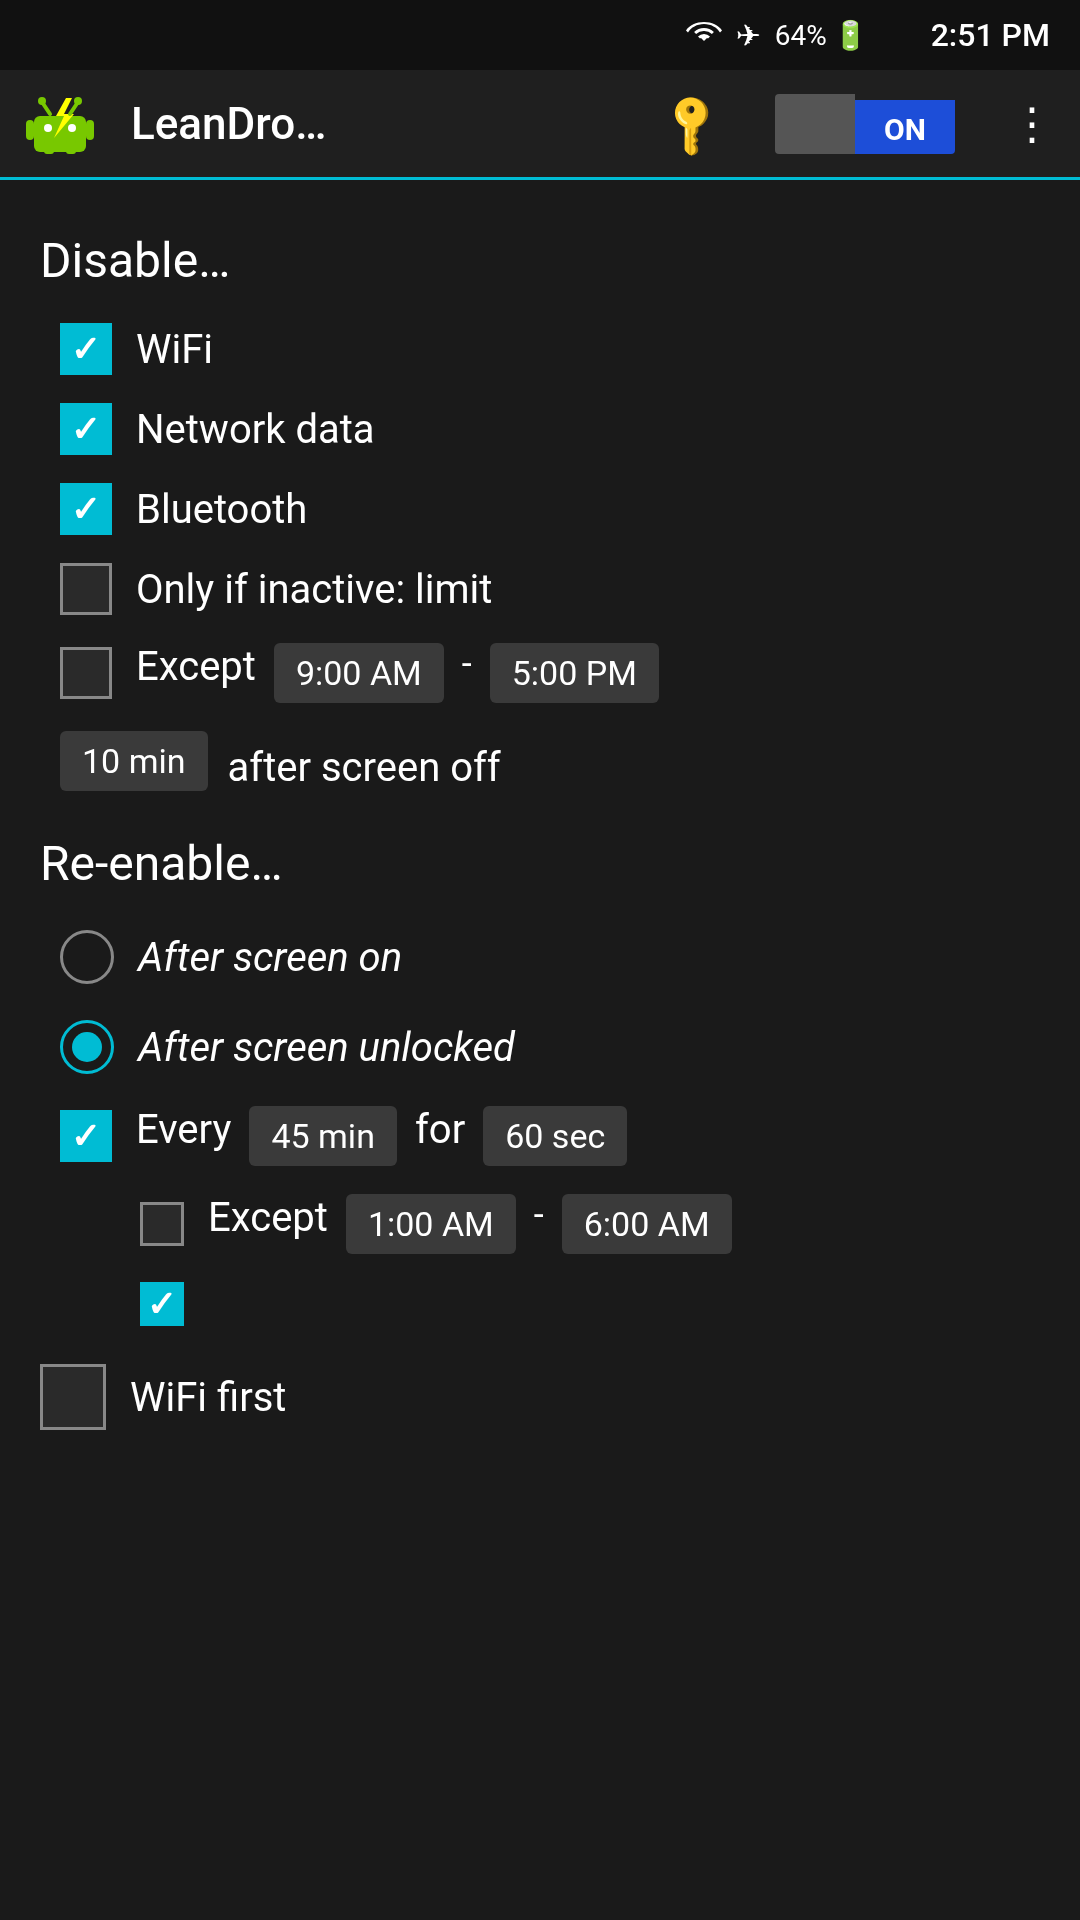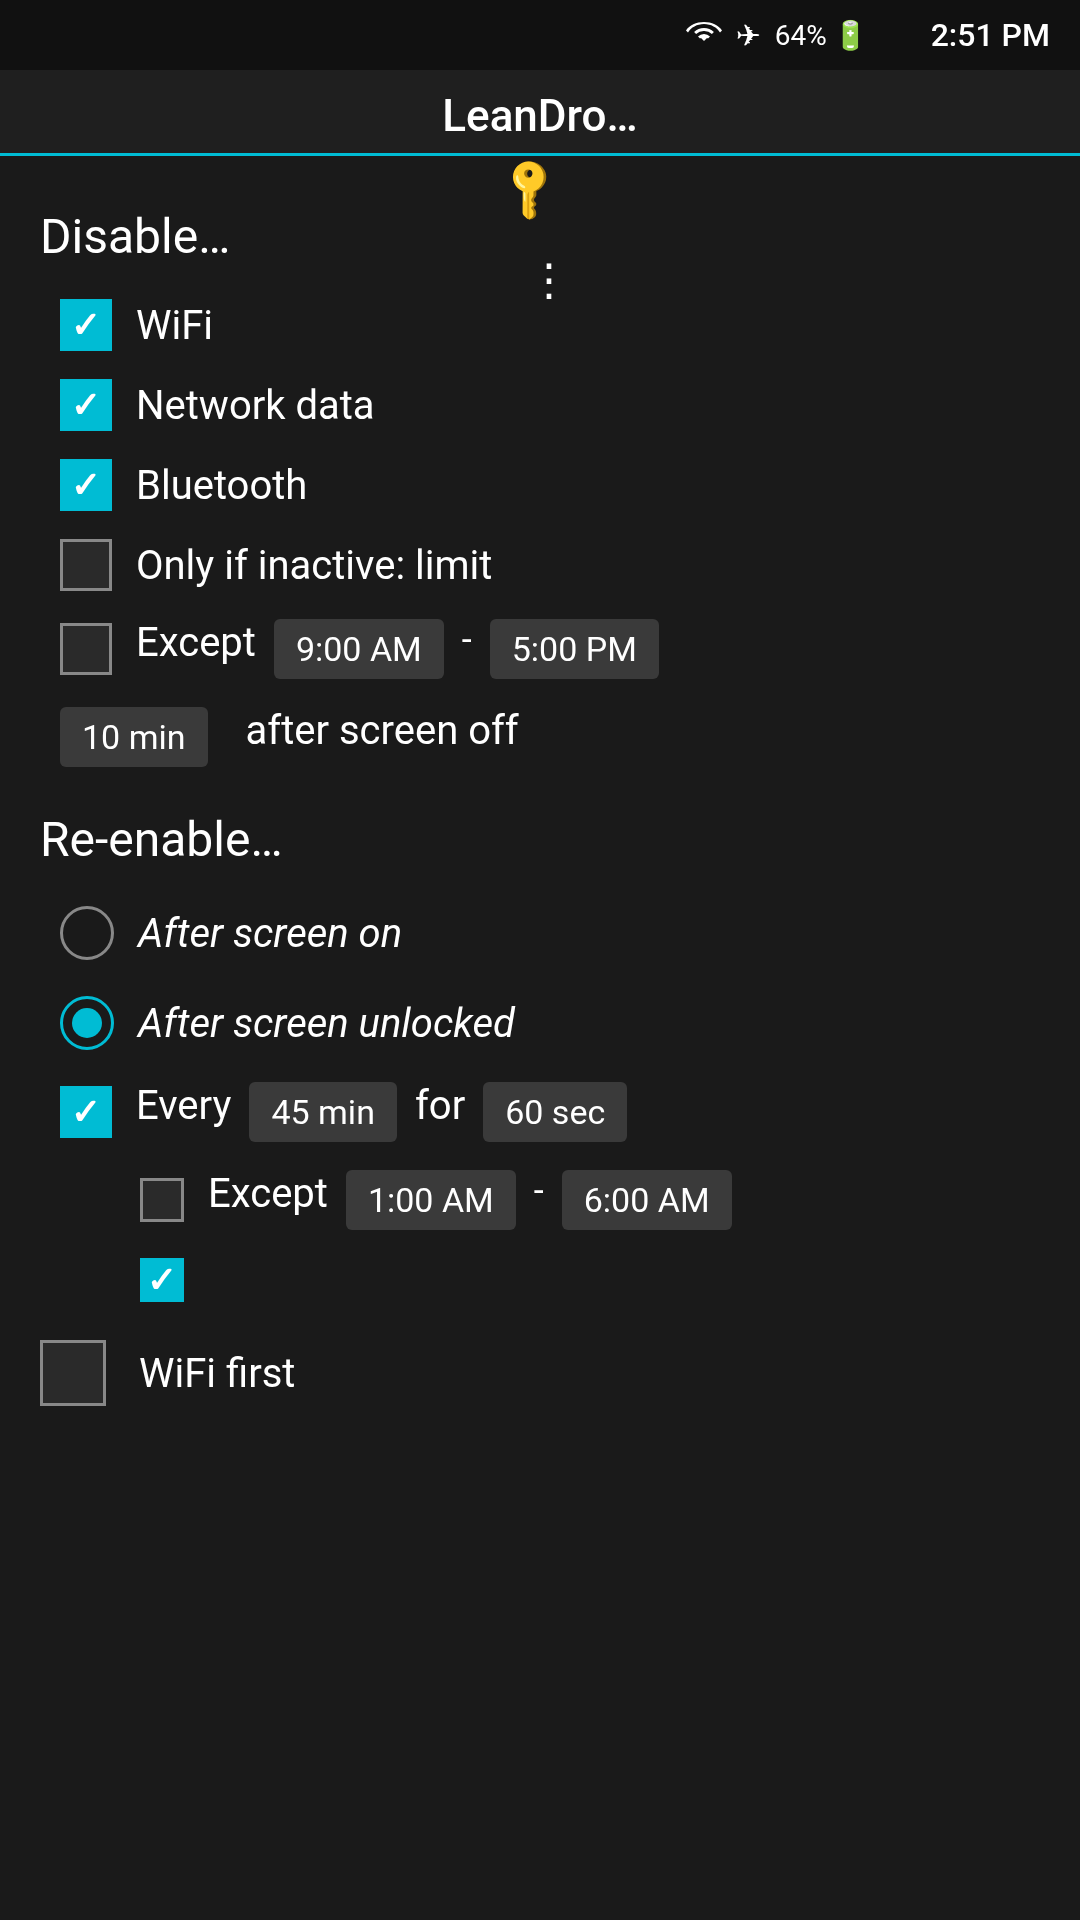--- a/index.html
+++ b/index.html
@@ -44,27 +44,26 @@
     .status-time {
       color: #ffffff;
       font-size: 32px;
       font-weight: 500;
       margin-left: 48px;
     }
 
     
     .top-bar {
       background: #1f1f1f;
-      height: 86px;
+      height: 110px;
       display: flex;
       align-items: center;
       padding: 0 24px;
       border-bottom: 3px solid #00bcd4;
-      gap: 20px;
-      flex-direction: column;
+      gap: 35px;
     }
 
     .app-title {
       color: #ffffff;
       font-size: 44px;
       font-weight: 500;
       flex: 1;
     }
 
     .key-icon {
@@ -84,21 +83,21 @@
       overflow: hidden;
     }
 
     .toggle-off-part {
       background: #555555;
       width: 80px;
       height: 60px;
     }
 
     .toggle-on-part {
-      background: #0c4a6e;
+      background: #1d4ed8;
       width: 100px;
       height: 60px;
       display: flex;
       align-items: center;
       justify-content: center;
       font-size: 30px;
       font-weight: bold;
       color: #ffffff;
       margin-top: 12px;
     }
@@ -176,22 +175,22 @@
       flex-wrap: wrap;
     }
 
     .dash-separator {
       font-size: 36px;
       color: #ffffff;
     }
 
     .screen-off-row {
       display: flex;
-      align-items: flex-start;
-      gap: 38px;
+      align-items: flex-end;
+      gap: 20px;
       padding: 14px 0;
       padding-left: 20px;
     }
 
     .screen-off-label {
       font-size: 40px;
       color: #ffffff;
     }
 
     
@@ -249,21 +248,21 @@
 
     .sub-checkbox.checked {
       border-color: #00bcd4;
       background: #00bcd4;
     }
 
     .wifi-first-row {
       display: flex;
       align-items: center;
       padding: 14px 0;
-      gap: 33px;
+      gap: 24px;
       margin-top: 10px;
     }
 
     .wifi-first-checkbox {
       width: 66px;
       height: 66px;
       border: 3px solid #888888;
       background: #2a2a2a;
       display: flex;
       align-items: center;

